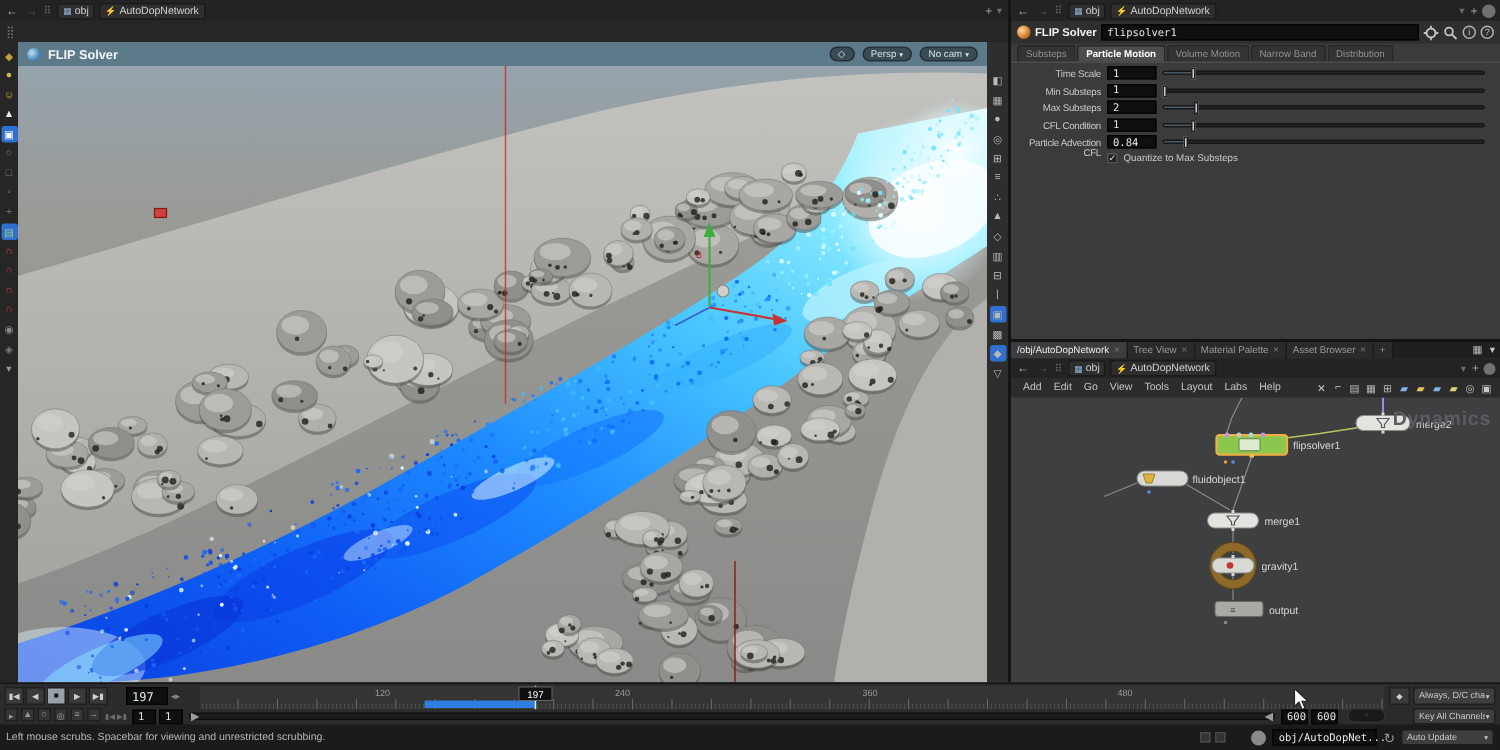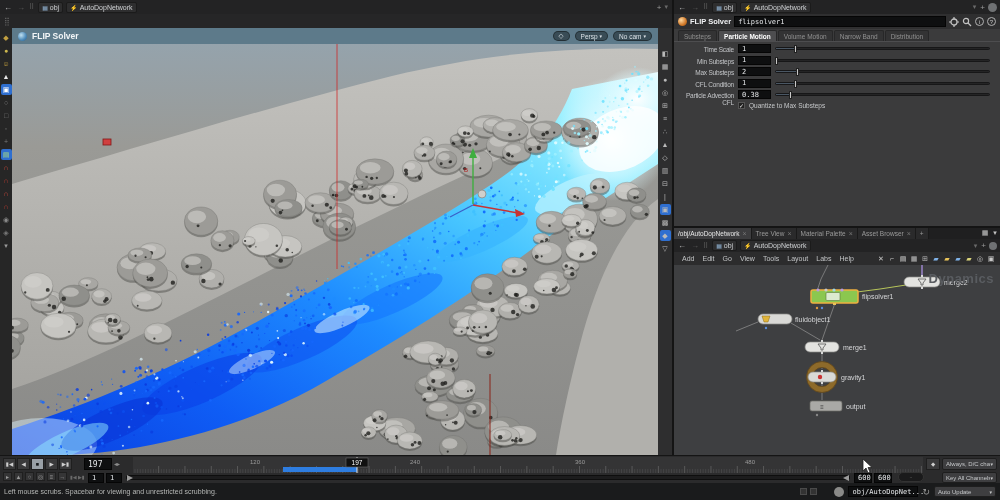--- a/index.html
+++ b/index.html
@@ -1694,21 +1694,21 @@
           <div class="fill" style="width: 10%;"></div>
           <div class="handle" style="left: calc(10% - 1px);"></div>
         </div>
         <div class="plabel abs" style="left: 0px; top: 36.5px; width: 60px;">CFL Condition</div>
         <div class="pfield abs" style="left: 64px; top: 34.5px; width: 33px; height: 9px;">1</div>
         <div class="slider" style="left: 101px; top: 37.5px; width: 215px;">
           <div class="fill" style="width: 9%;"></div>
           <div class="handle" style="left: calc(9% - 1px);"></div>
         </div>
         <div class="plabel abs" style="left: 0px; top: 48px; width: 60px;">Particle Advection CFL</div>
-        <div class="pfield abs" style="left: 64px; top: 46px; width: 33px; height: 9px;">0.38</div>
+        <div class="pfield abs" style="left: 64px; top: 46px; width: 33px; height: 9px;">0.84</div>
         <div class="slider" style="left: 101px; top: 49px; width: 215px;">
           <div class="fill" style="width: 6.5%;"></div>
           <div class="handle" style="left: calc(6.5% - 1px);"></div>
         </div>
       </div>
 
     <div class="abs" style="left:64px;top:88px;display:flex;align-items:center;gap:4px;">
       <span style="width:7px;height:7px;background:#222;border:1px solid #555;color:#e8e8e8;font-size:6px;line-height:6px;text-align:center;">✓</span>
       <span style="font-size:6.5px;color:#c6c8ca;">Quantize to Max Substeps</span>
     </div>

